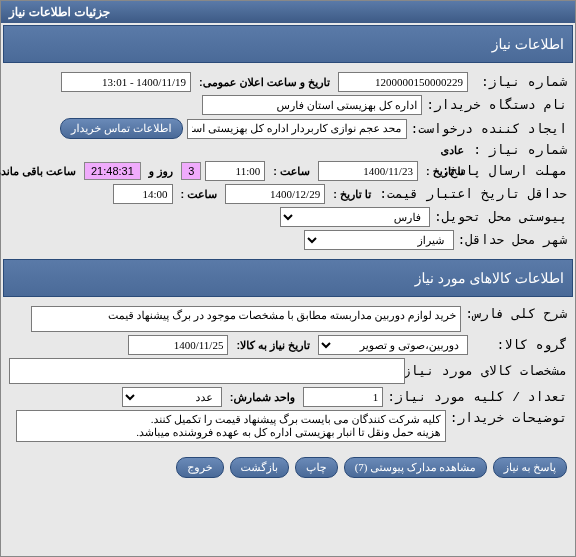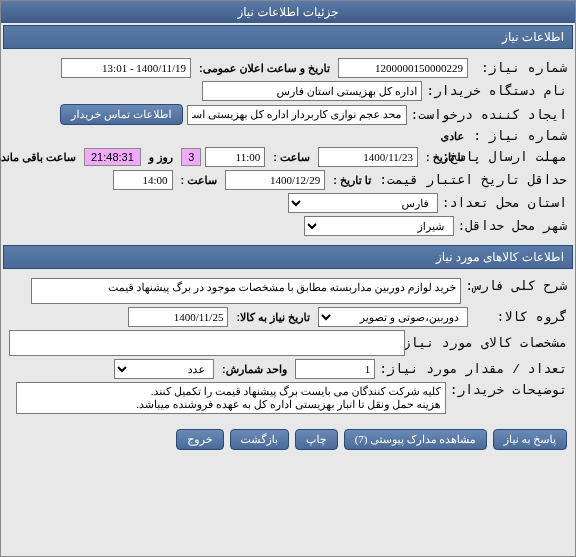--- a/index.html
+++ b/index.html
@@ -13,27 +13,28 @@
   width: 576px;
   height: 557px;
   background: #e8e8e8;
   border: 1px solid #888;
 }
 .title-bar {
   background: linear-gradient(to bottom, #5a7aa8, #3d5a85);
   color: #fff;
   padding: 4px 8px;
   font-size: 12px;
-  text-align: center;
+  text-align: left;
+  font-weight: bold;
 }
 .section-header {
   background: linear-gradient(to bottom, #5a7aa8, #4a6a98);
   color: #fff;
-  padding: 4px 8px;
-  font-size: 12px;
+  padding: 10px 8px;
+  font-size: 14px;
   text-align: right;
   border: 1px solid #2a4a78;
   margin: 2px;
 }
 .form-area {
   padding: 4px 8px;
   background: #e8e8e8;
 }
 .row {
   display: flex;
@@ -97,21 +98,21 @@
   font-size: 11px;
 }
 .btn {
   background: linear-gradient(to bottom, #6a8ab8, #4a6a98);
   color: #fff;
   border: 1px solid #2a4a78;
   padding: 3px 10px;
   font-size: 11px;
   font-family: Tahoma;
   cursor: pointer;
-  border-radius: 4px;
+  border-radius: 10px;
 }
 .footer-btns {
   display: flex;
   gap: 6px;
   padding: 8px;
   justify-content: flex-start;
   background: #e8e8e8;
 }
 .contact-btn-row { display:flex; align-items:center; gap:4px; }
 </style>
@@ -164,21 +165,21 @@
 
     <div class="row">
       <span class="label">حداقل تاریخ اعتبار قیمت:</span>
       <span class="label-inline">تا تاریخ :</span>
       <input type="text" class="input-date" value="1400/12/29" style="">
       <span class="label-inline">ساعت :</span>
       <input type="text" class="input-time" value="14:00" style="">
     </div>
 
     <div class="row">
-      <span class="label">استان محل تعداد:</span>
+      <span class="label">پیوستی محل تحویل:</span>
       <select class="select-box">
         <option>فارس</option>
       </select>
     </div>
 
     <div class="row">
       <span class="label">شهر محل حداقل:</span>
       <select class="select-box">
         <option>شیراز</option>
       </select>
@@ -203,21 +204,21 @@
       <span class="label-inline">تاریخ نیاز به کالا:</span>
       <input type="text" class="input-date" value="1400/11/25" style="">
     </div>
 
     <div class="row" style="align-items:center;">
       <span class="label">مشخصات کالای مورد نیاز:</span>
       <textarea class="textarea-spec" style=""></textarea>
     </div>
 
     <div class="row">
-      <span class="label">تعداد / مقدار مورد نیاز:</span>
+      <span class="label">تعداد / کلیه مورد نیاز:</span>
       <input type="text" class="input-num" value="1" style="">
       <span class="label-inline">واحد شمارش:</span>
       <select class="select-box" style="width:100px;">
         <option>عدد</option>
       </select>
     </div>
 
     <div class="row" style="align-items:flex-start;">
       <span class="label">توضیحات خریدار:</span>
       <textarea class="textarea-notes" style="">کلیه شرکت کنندگان می بایست برگ پیشنهاد قیمت را تکمیل کنند.

